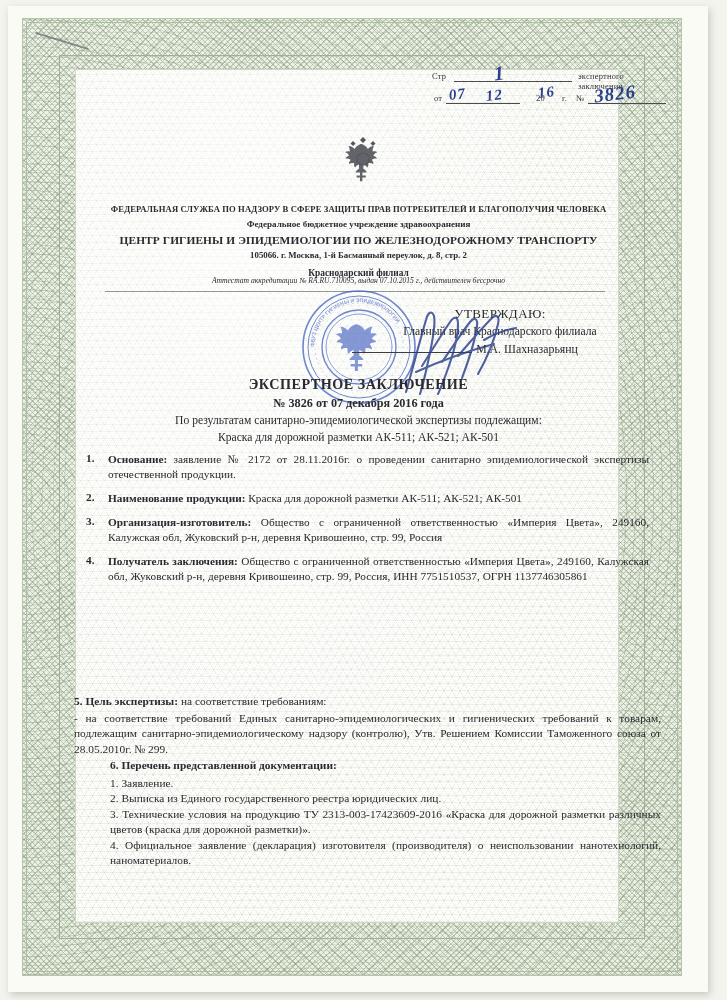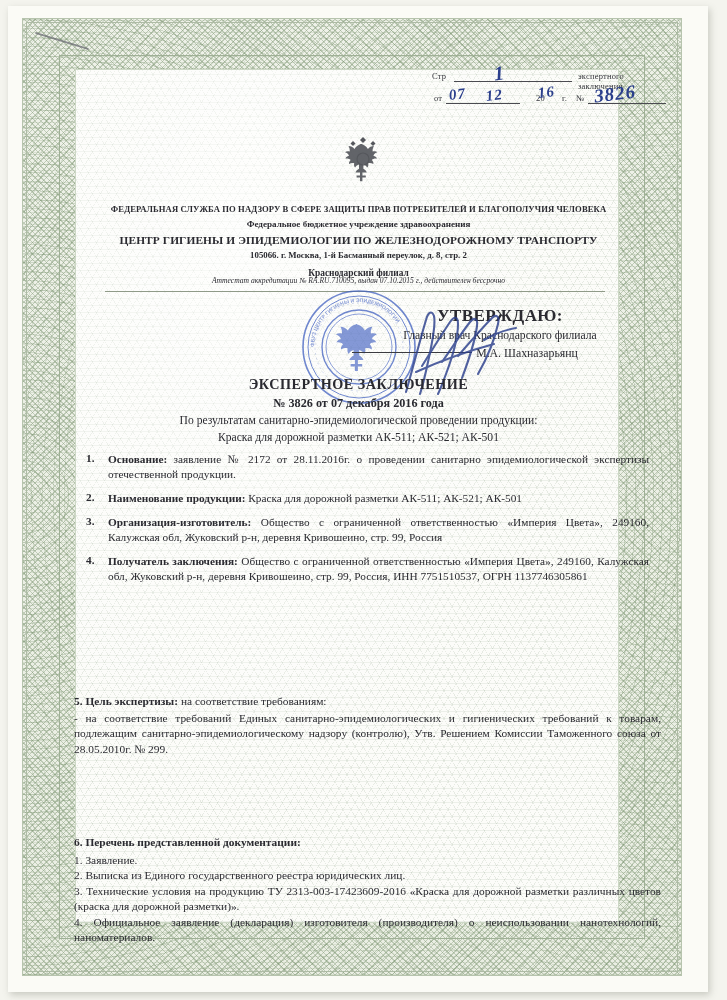--- a/index.html
+++ b/index.html
@@ -67,21 +67,21 @@
   .h-l2{top:219px;font-size:9.1px;font-weight:bold;}
   .h-l3{top:234px;font-size:11.4px;font-weight:bold;letter-spacing:.1px;}
   .h-l4{top:250px;font-size:8.8px;font-weight:bold;}
   .h-l5{top:268px;font-size:9.4px;font-weight:bold;}
   .h-l6{top:276px;font-size:7.6px;font-style:italic;font-weight:normal;}
   .hdr-rule{position:absolute;left:105px;width:500px;top:291px;
     border-top:1px solid #8f9a88;}
 
   
   .approve{position:absolute;right:62px;top:306px;width:330px;text-align:center;}
-  .approve .a1{font-size:17px;font-weight:bold;letter-spacing:.4px;}
+  .approve .a1{font-size:13px;font-weight:normal;letter-spacing:.4px;}
   .approve .a2{font-size:11.6px;margin-top:3px;}
   .approve .a3{font-size:11.8px;margin-top:4px;padding-left:54px;}
   .sigline{position:absolute;left:352px;top:352px;width:120px;border-top:.9px solid #3b3b40;}
 
   
   .roundstamp{position:absolute;left:300px;top:288px;width:118px;height:118px;}
   .signature{position:absolute;left:398px;top:300px;width:130px;height:100px;}
 
   
   .title{position:absolute;left:52px;right:62px;text-align:center;}
@@ -93,24 +93,24 @@
   
   .items{position:absolute;left:86px;right:78px;top:452px;}
   .item{display:flex;margin-bottom:9px;}
   .item .num{width:22px;flex:0 0 22px;font-size:11.3px;font-weight:bold;}
   .item .body{flex:1;font-size:11.3px;line-height:1.33;text-align:justify;}
   .item .body b{font-weight:bold;}
 
   
   .flush{position:absolute;left:74px;right:66px;font-size:11.4px;line-height:1.36;
          text-align:justify;}
-  .flush .head{font-weight:bold;margin-top:45px;}
+  .flush .head{font-weight:bold;}
   .sec5{top:694px;}
   .sec5 .l1{margin-bottom:1px;}
-  .sec6{top:790px;}
+  .sec6{top:758px;padding-left:36px;}
   .sec6 .head{display:block;margin-bottom:2px;}
   .sec6 .li{display:block;}
 </style>
 </head>
 <body>
 
 <div id="scan">
   <div id="paper">
 
     <div class="border-outer">
@@ -229,21 +229,21 @@
         <path d="M44 62 C54 48 64 32 72 22 C76 17 80 18 79 26 C77 42 70 62 64 78"></path>
         <path d="M60 56 C72 42 84 28 94 18 C98 14 102 16 100 24 C96 42 88 60 80 74"></path>
         <path d="M18 72 C40 62 66 52 96 44"></path>
         <path d="M86 40 C96 34 106 30 118 28"></path>
       </g>
     </svg>
   </div>
 
   <div class="title t1">ЭКСПЕРТНОЕ ЗАКЛЮЧЕНИЕ</div>
   <div class="title t2">№ 3826 от 07 декабря 2016 года</div>
-  <div class="title t3">По результатам санитарно-эпидемиологической проведении продукции:</div>
+  <div class="title t3">По результатам санитарно-эпидемиологической экспертизы подлежащим:</div>
   <div class="title t4">Краска для дорожной разметки АК-511; АК-521; АК-501</div>
 
   <div class="items">
     <div class="item">
       <div class="num">1.</div>
       <div class="body">
         <b>Основание:</b><span> заявление № 2172 от 28.11.2016г. о проведении санитарно эпидемиологической экспертизы отечественной продукции.</span>
       </div>
     </div>
     <div class="item">

